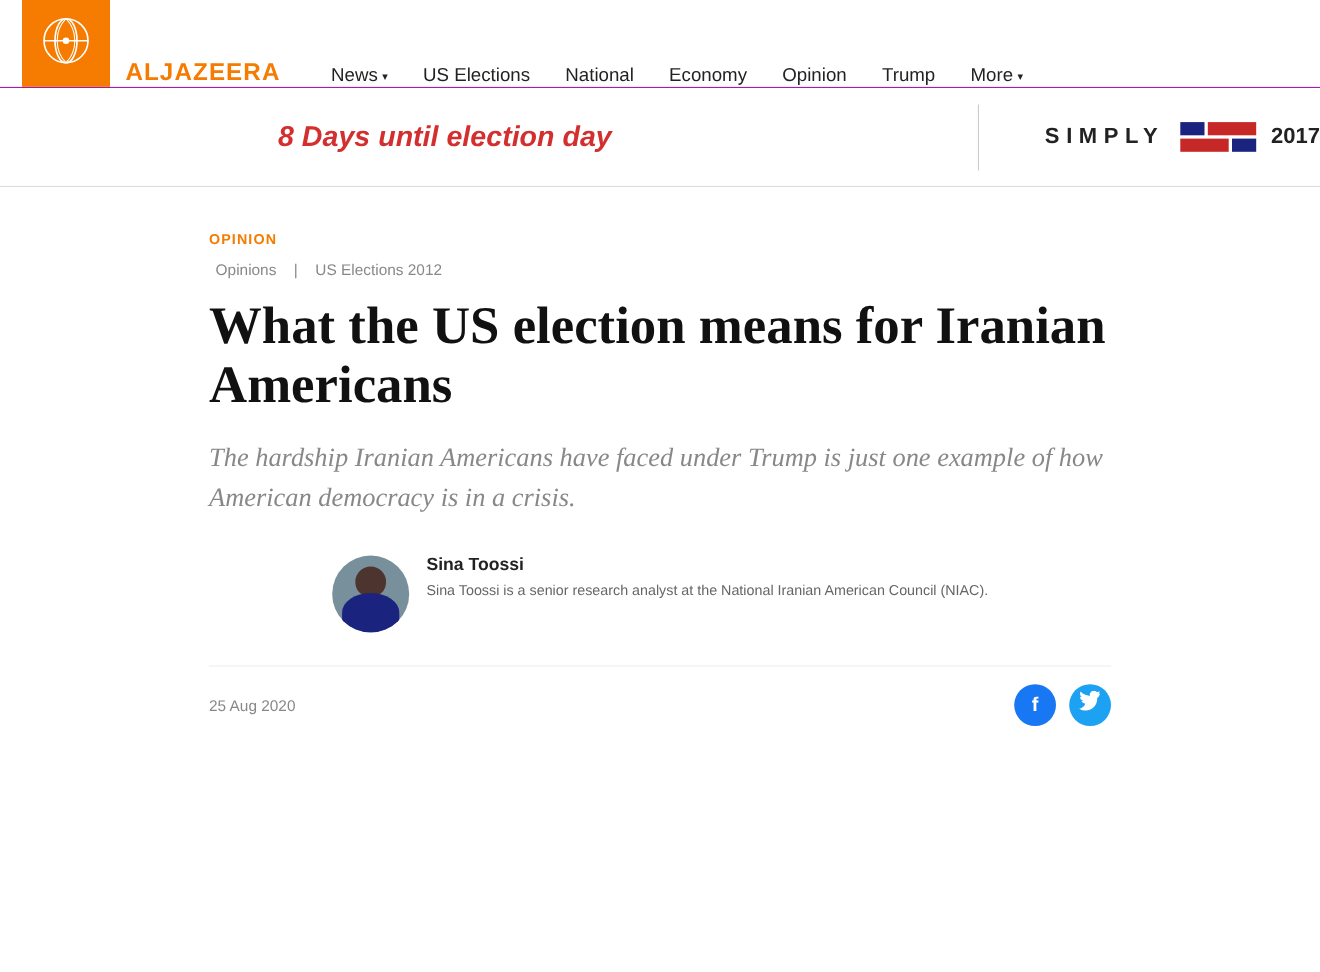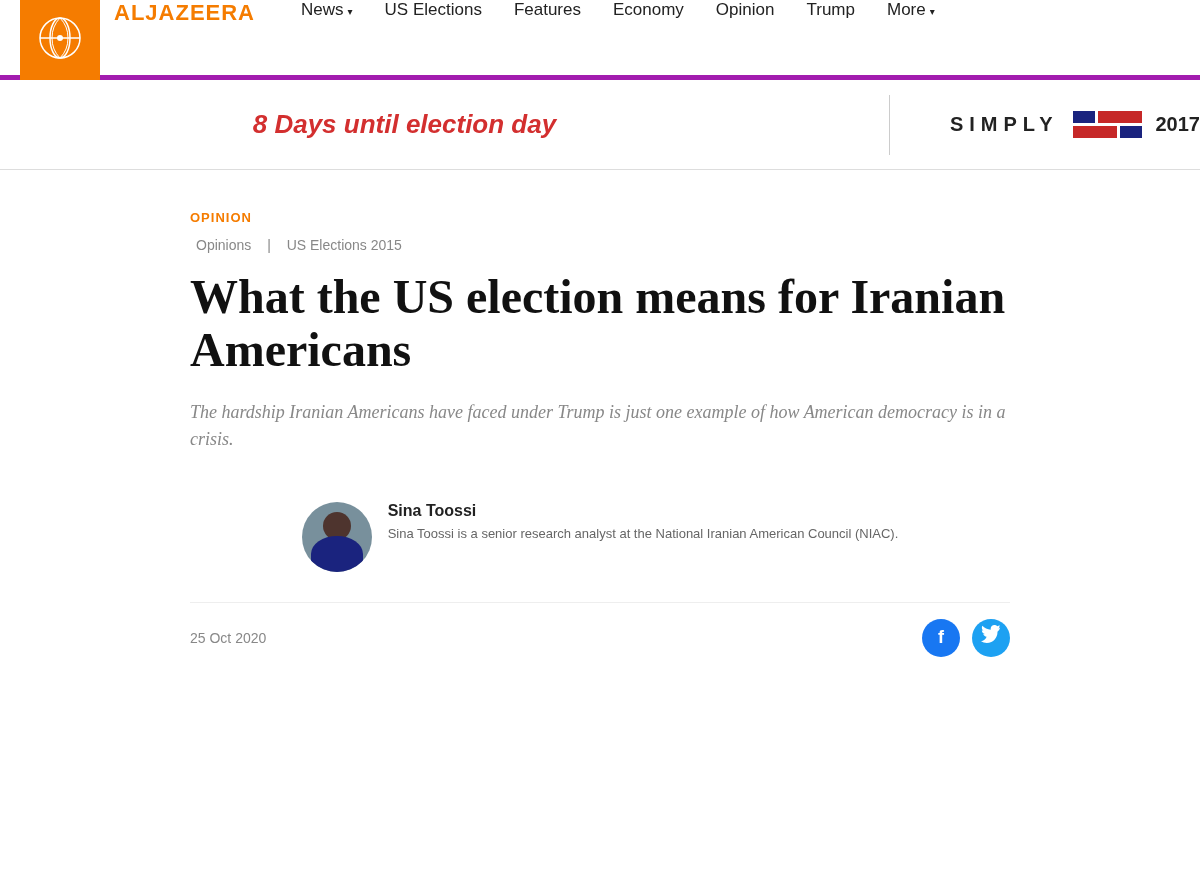--- a/index.html
+++ b/index.html
@@ -1,23 +1,23 @@
 <!DOCTYPE html>
 <html><head>
   <meta charset="utf-8">
   <style>
     * { margin: 0; padding: 0; box-sizing: border-box; }
     body { font-family: Arial, sans-serif; background: #fff; color: #222; width: 1200px; }
 
     
     .header {
       display: flex;
-      align-items: flex-start;
+      align-items: flex-end;
       background: #fff;
-      border-bottom: 5px solid #a21caf;
+      border-bottom: 1px solid #a21caf;
       height: 80px;
       padding: 0 20px;
     }
     .logo-box {
       background: #f57c00;
       width: 80px;
       height: 80px;
       display: flex;
       align-items: center;
       justify-content: center;
@@ -149,25 +149,25 @@
     }
     .article-title {
       font-size: 48px;
       font-weight: 900;
       line-height: 1.1;
       color: #111;
       margin-bottom: 22px;
       font-family: Georgia, serif;
     }
     .article-subtitle {
-      font-size: 18px;
+      font-size: 24px;
       font-style: italic;
       color: #888;
       line-height: 1.5;
-      margin-bottom: 49px;
+      margin-bottom: 34px;
       font-family: Georgia, serif;
     }
     .author-row {
       display: flex;
       align-items: flex-start;
       gap: 16px;
       margin-bottom: 30px;
       justify-content: center;
     }
     .author-info {}
@@ -264,21 +264,21 @@
   <span class="brand-name">ALJAZEERA</span>
   <nav class="nav">
     <a class="nav-item">
       <span>News</span>
       <span class="nav-chevron">▾</span>
     </a>
     <a class="nav-item">
       <span>US Elections</span>
     </a>
     <a class="nav-item">
-      <span>Features</span>
+      <span>National</span>
     </a>
     <a class="nav-item">
       <span>Economy</span>
     </a>
     <a class="nav-item">
       <span>Opinion</span>
     </a>
     <a class="nav-item">
       <span>Trump</span>
     </a>
@@ -308,38 +308,38 @@
     </div>
     <span class="simply-year">2017</span>
   </div>
 </div>
 
 <div class="article-container">
   <div class="opinion-label">OPINION</div>
   <div class="breadcrumb">
     <span>Opinions</span>
     <span> | </span>
-    <span>US Elections 2015</span>
+    <span>US Elections 2012</span>
   </div>
   <h1 class="article-title">What the US election means for Iranian Americans</h1>
   <p class="article-subtitle">The hardship Iranian Americans have faced under Trump is just one example of how American democracy is in a crisis.</p>
 
   <div class="author-row">
     <div class="author-photo">
       <div class="head"></div>
       <div class="body"></div>
     </div>
     <div class="author-info">
       <div class="author-name">Sina Toossi</div>
       <div class="author-bio">Sina Toossi is a senior research analyst at the National Iranian American Council (NIAC).</div>
     </div>
   </div>
 
   <div class="article-footer">
-    <span class="publish-date">25 Oct 2020</span>
+    <span class="publish-date">25 Aug 2020</span>
     <div class="social-icons">
       <div class="social-btn fb-btn">
         <span>f</span>
       </div>
       <div class="social-btn tw-btn">
         <span>
           <svg width="20" height="20" viewBox="0 0 24 24" fill="white">
             <path d="M23 3a10.9 10.9 0 01-3.14 1.53A4.48 4.48 0 0022.43.36a9 9 0 01-2.88 1.1A4.52 4.52 0 0016.11 0c-2.5 0-4.52 2.02-4.52 4.52 0 .35.04.7.11 1.03C7.69 5.37 4.07 3.58 1.64.9a4.52 4.52 0 00-.61 2.27c0 1.57.8 2.95 2.01 3.76a4.5 4.5 0 01-2.05-.56v.06c0 2.19 1.56 4.02 3.63 4.43a4.55 4.55 0 01-2.04.08c.57 1.78 2.23 3.08 4.2 3.11A9.05 9.05 0 010 19.54a12.8 12.8 0 006.92 2.03c8.3 0 12.85-6.88 12.85-12.85 0-.2 0-.39-.01-.58A9.18 9.18 0 0023 3z"></path>
           </svg>
         </span>

